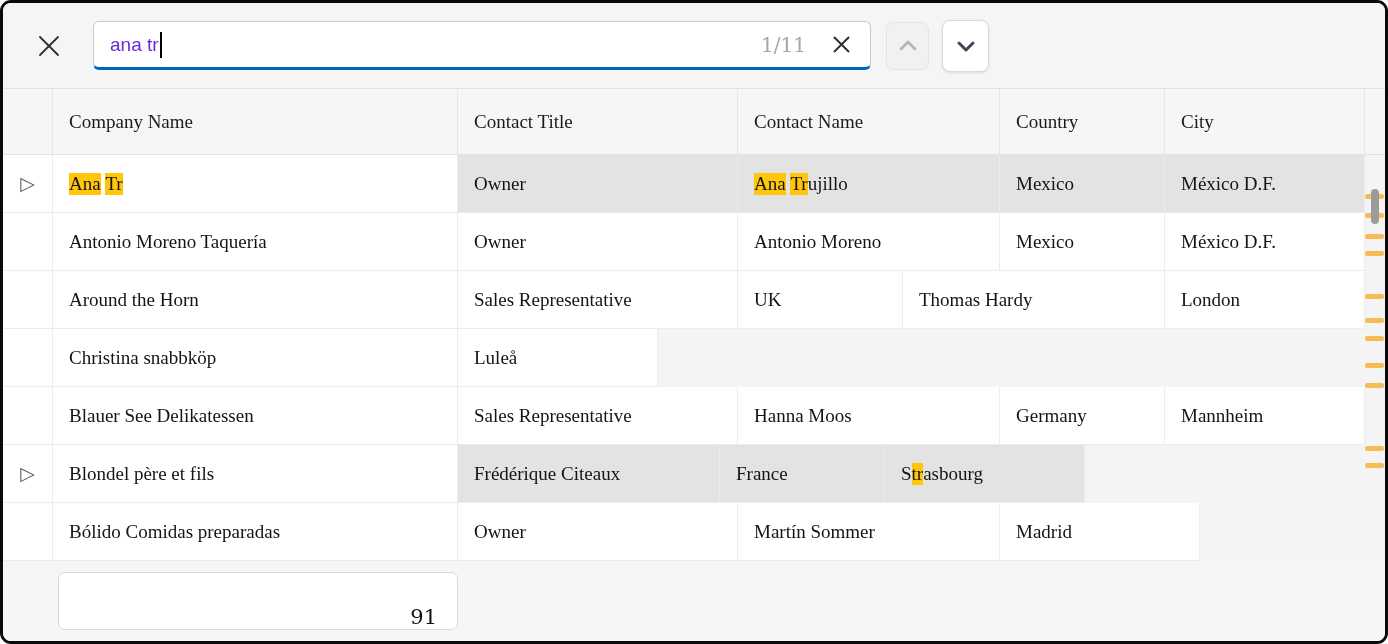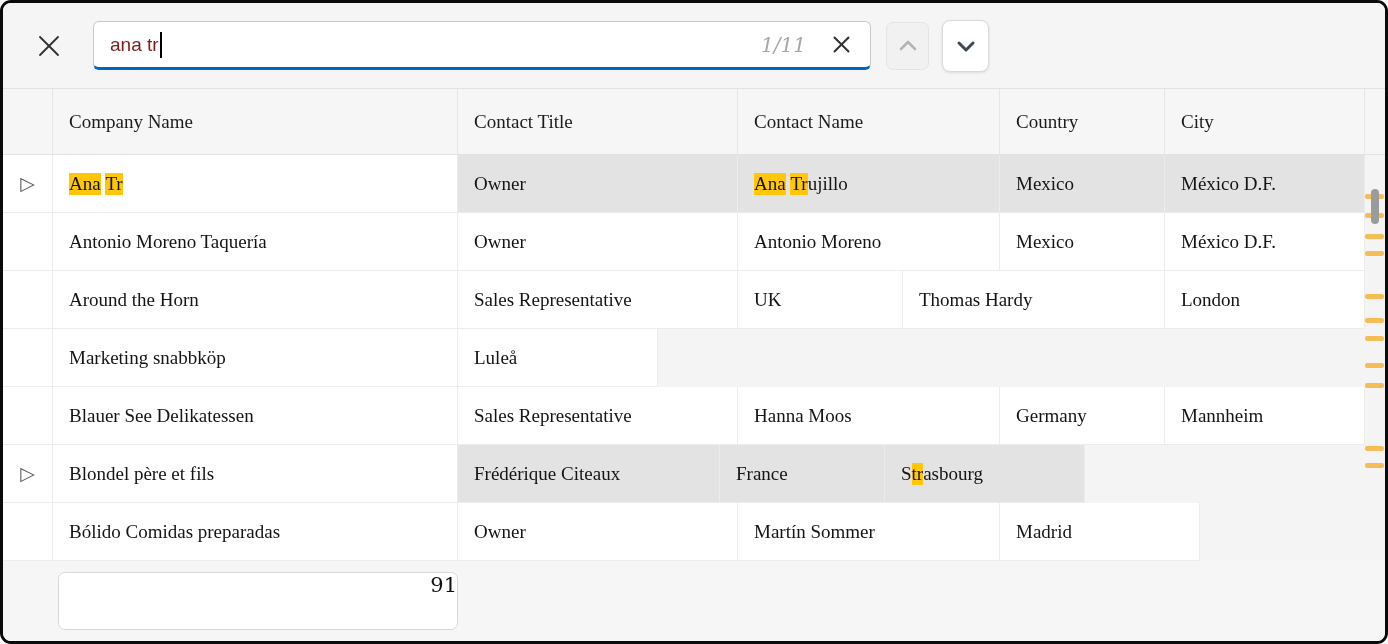--- a/index.html
+++ b/index.html
@@ -33,31 +33,30 @@
   .search-box {
     margin-left:22px;
     width:778px; height:49px;
     background:#ffffff;
     border:1px solid #c9c9c9;
     border-bottom:3px solid #0067c0;
     border-radius:6px;
     display:flex; align-items:center;
     padding:0 14px 0 16px;
   }
-  .query { font-size:19px; color:#7f1d1d; white-space:pre; }
+  .query { font-size:19px; color:#6d28d9; white-space:pre; }
   .caret {
     display:inline-block; width:2px; height:26px;
     background:#000; margin-left:1px; vertical-align:-6px;
   }
   .flex-spacer { flex:1; }
   .counter {
     font-family:"DejaVu Serif", serif;
     font-size:20px; color:#a6a6a6;
     margin-right:20px;
-    font-style:italic;
   }
   .btn-clear {
     width:30px; height:30px;
     display:flex; align-items:center; justify-content:center;
     cursor:pointer;
   }
   .btn-prev {
     margin-left:15px;
     width:43px; height:48px;
     background:#f1f1f1;
@@ -146,21 +145,22 @@
     flex:1 1 auto;
     background:#f6f6f6;
     display:flex; align-items:center;
     padding-left:55px;
   }
   .summary-box {
     width:400px; height:58px;
     background:#ffffff;
     border:1px solid #d8d8d8;
     border-radius:7px;
-    display:flex; align-items:flex-start; justify-content:flex-end;
+    display:flex; align-items:flex-end; justify-content:flex-end;
+    padding-right:20px;
     font-family:"DejaVu Serif", serif;
     font-size:21px; color:#111;
   }
 </style>
 </head>
 <body>
 
 <div class="window">
 
   <div class="toolbar">
@@ -231,21 +231,21 @@
           <div class="cell c0 indicator"></div>
           <div class="cell c1"><span>Around the Horn</span></div>
           <div class="cell c2"><span>Sales Representative</span></div>
           <div class="cell c4"><span>UK</span></div>
           <div class="cell c3"><span>Thomas Hardy</span></div>
           <div class="cell c5"><span>London</span></div>
           <div class="cell cf filler"></div>
         </div>
         <div class="row">
           <div class="cell c0 indicator"></div>
-          <div class="cell c1"><span>Marketing snabbköp</span></div>
+          <div class="cell c1"><span>Christina snabbköp</span></div>
           <div class="cell c5"><span>Luleå</span></div>
           <div class="cell cf filler"></div>
         </div>
         <div class="row">
           <div class="cell c0 indicator"></div>
           <div class="cell c1"><span>Blauer See Delikatessen</span></div>
           <div class="cell c2"><span>Sales Representative</span></div>
           <div class="cell c3"><span>Hanna Moos</span></div>
           <div class="cell c4"><span>Germany</span></div>
           <div class="cell c5"><span>Mannheim</span></div>

